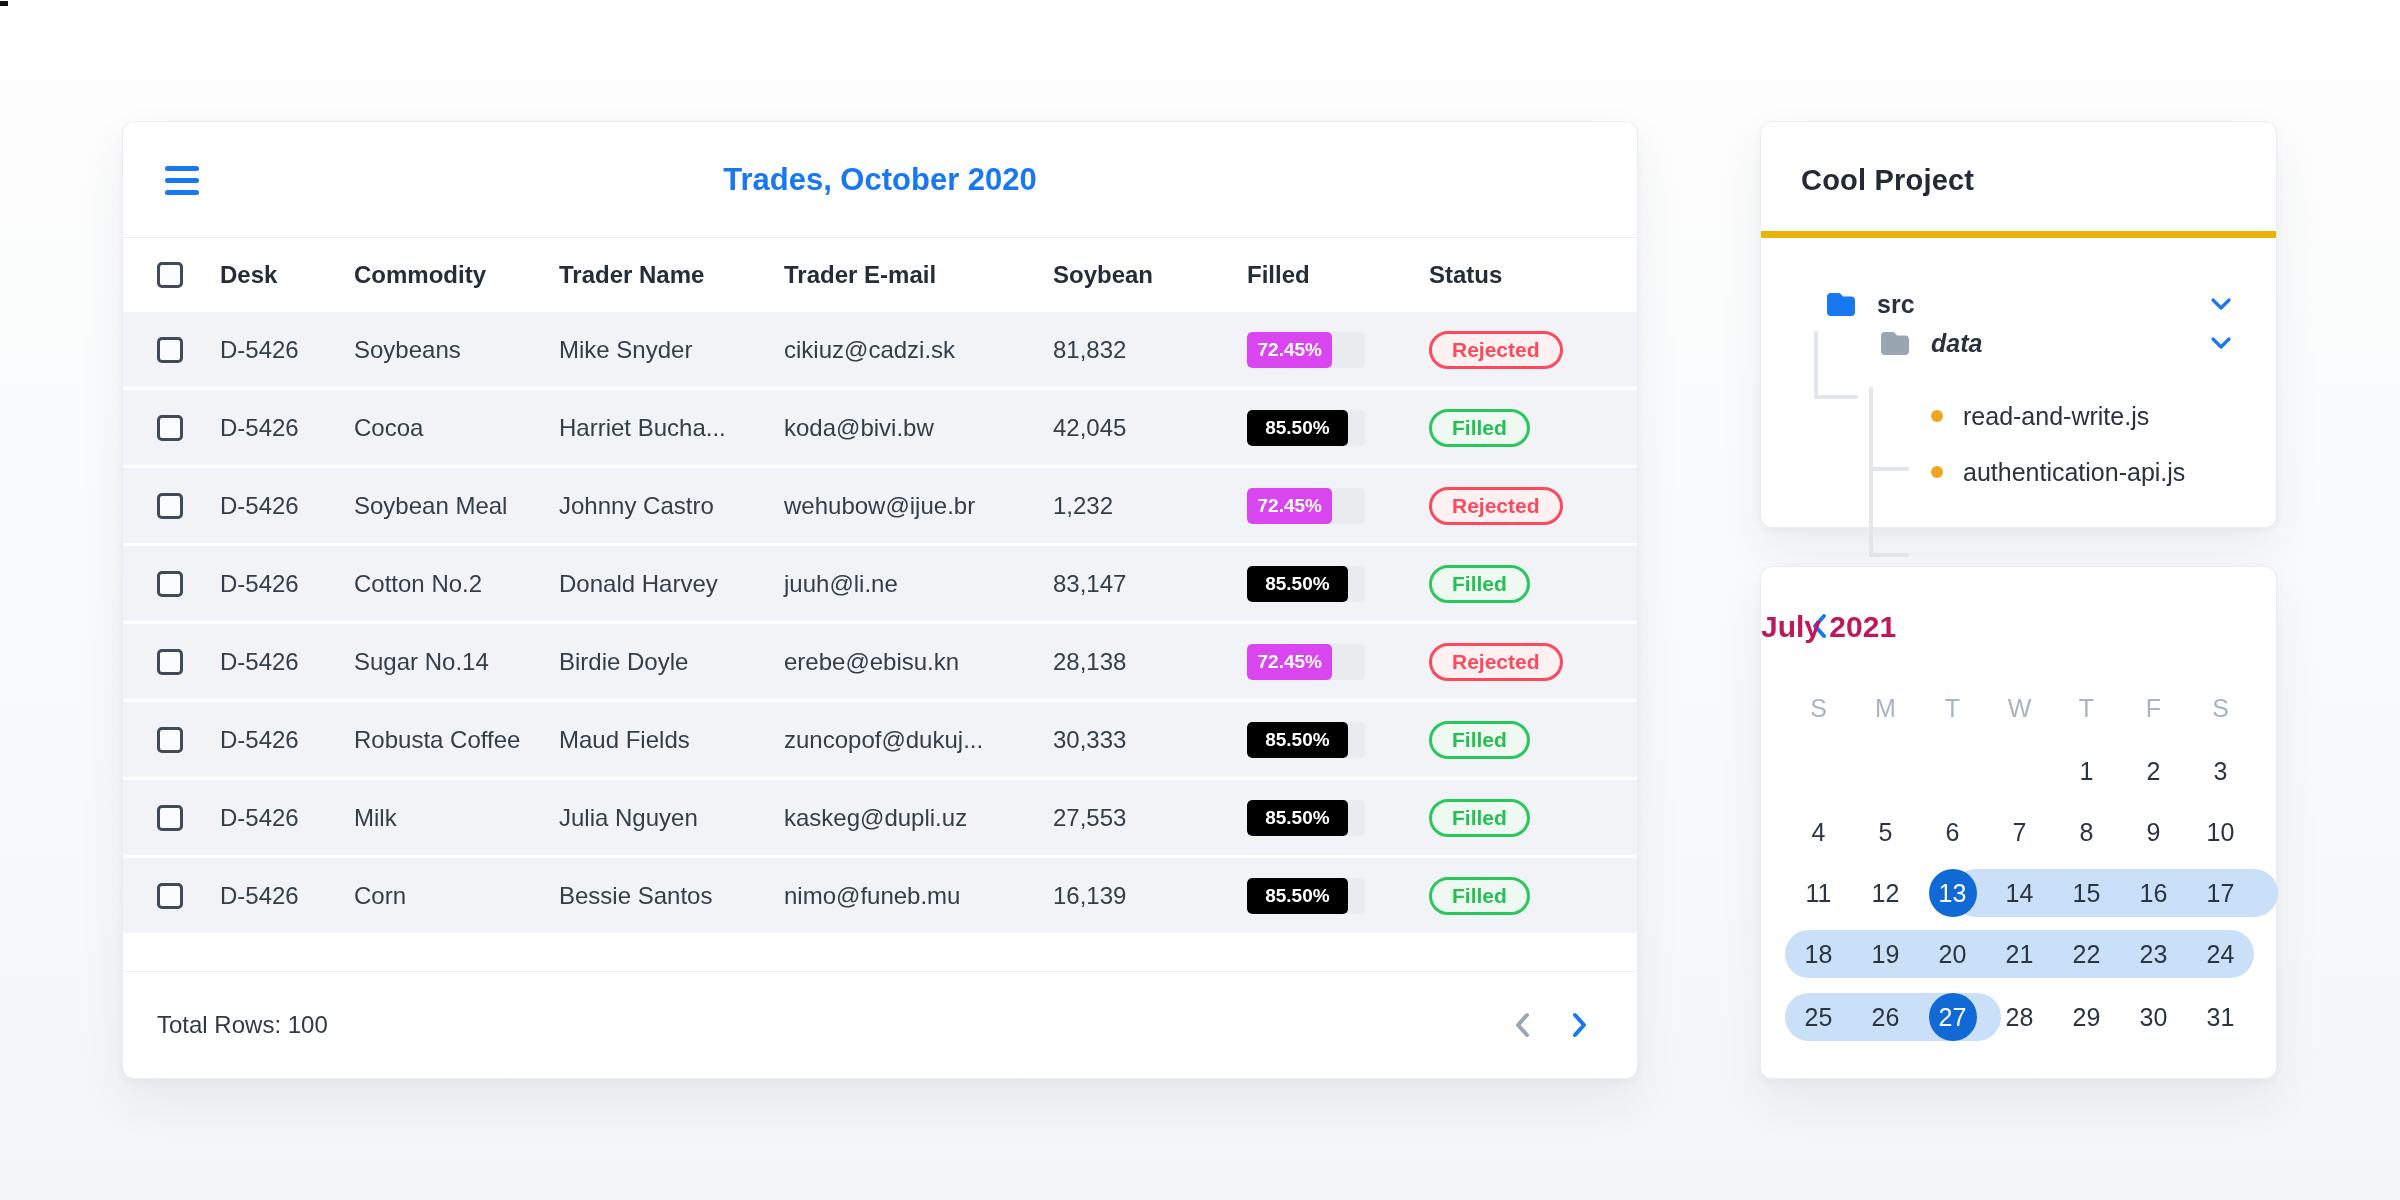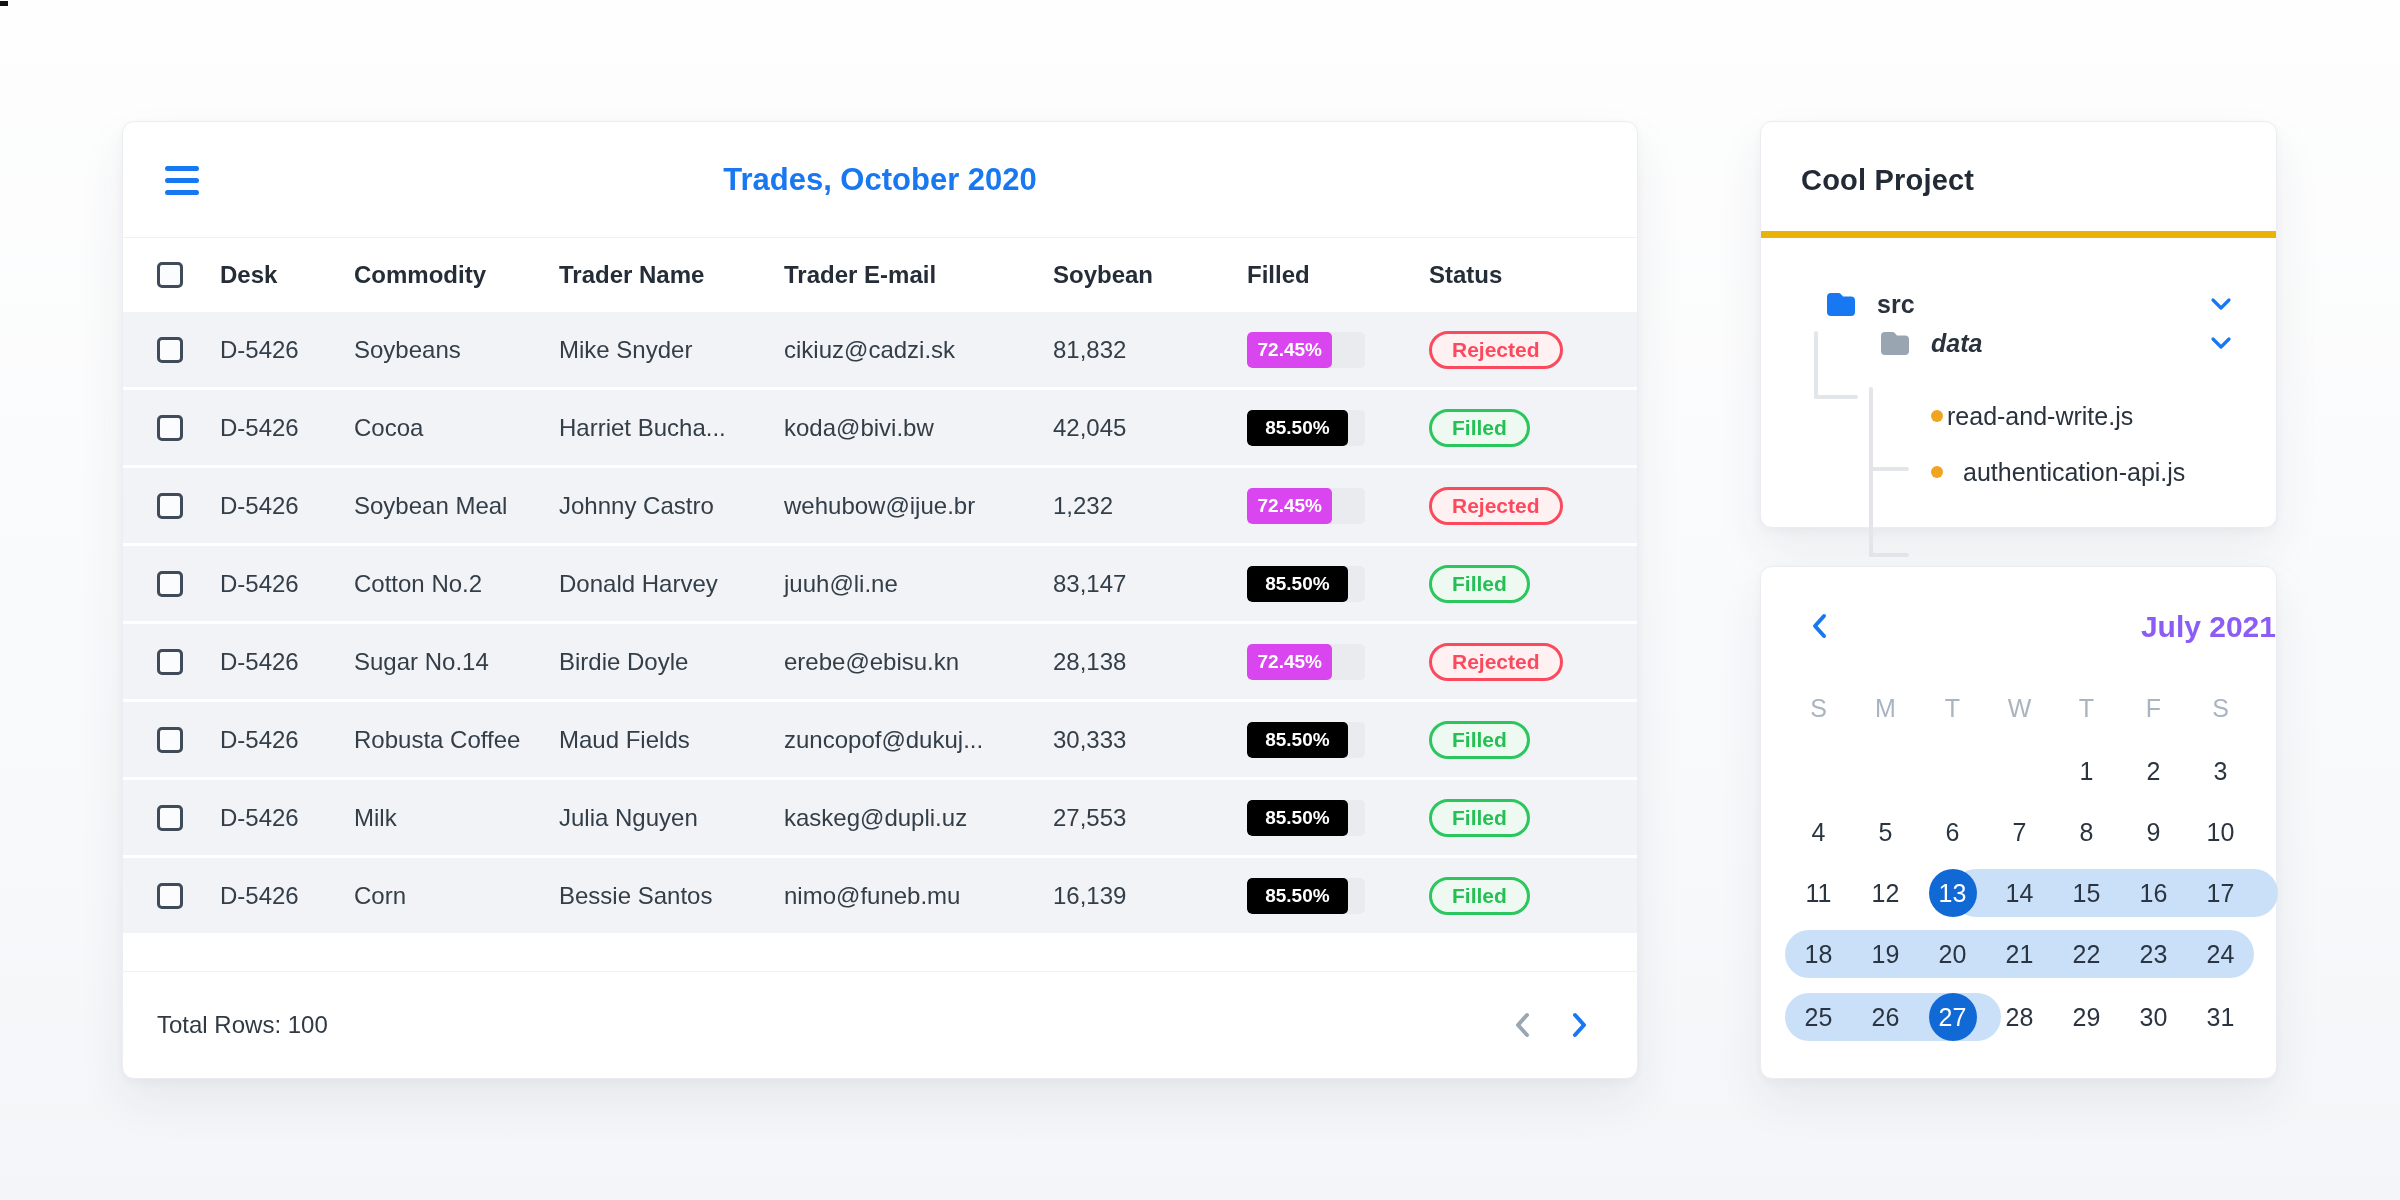--- a/index.html
+++ b/index.html
@@ -60,21 +60,21 @@
   .tree-label.bold { font-weight:700; }
   .folder { position:absolute; top:50%; transform:translateY(-50%); width:30px; height:26px; }
   .bullet { position:absolute; top:50%; transform:translateY(-50%); width:12px; height:12px; border-radius:50%; background:#f0a41f; }
   .tree-chevron { position:absolute; right:44px; top:50%; transform:translateY(-50%); cursor:pointer; }
 
   
   #calendar { left:1760px; top:566px; width:517px; height:513px; }
   .cal-header { position:relative; height:96px; }
   .cal-prev { position:absolute; left:50px; top:46px; cursor:pointer; }
   .cal-title { position:absolute; left:0; right:0; top:0; height:96px; line-height:120px;
-               text-align:right; font-size:30px; font-weight:700; color:#8b5cf6; }
+               text-align:left; font-size:30px; font-weight:700; color:#be185d; }
   .cal-grid-head { position:absolute; left:24px; top:117px; width:469px; display:grid;
                    grid-template-columns:repeat(7,1fr); }
   .cal-grid-head span { text-align:center; font-size:25px; color:#a9b4c1; line-height:48px; }
   .cal-week { position:absolute; left:24px; width:469px; height:48px; display:grid;
               grid-template-columns:repeat(7,1fr); }
   .cal-week .day { position:relative; text-align:center; line-height:48px; font-size:25px; color:#2b3541;
                    border-radius:50%; cursor:pointer; z-index:2; }
   .cal-week .day.empty { cursor:default; }
   .w1 { top:180px; } .w2 { top:241px; } .w3 { top:302px; } .w4 { top:363px; } .w5 { top:426px; }
   .band { position:absolute; top:0; height:48px; background:#c9e0f8; border-radius:24px; z-index:0; }
@@ -289,21 +289,21 @@
           <path d="M1 6 a4 4 0 0 1 4-4 h7.5 a3 3 0 0 1 2.3 1.1 L17 5.5 h8 a4 4 0 0 1 4 4 V21 a4 4 0 0 1 -4 4 H5 a4 4 0 0 1 -4-4 Z" fill="#9aa5b2"></path>
         </svg>
       <span class="tree-label bold" style="left:146px;">data</span>
       <svg class="tree-chevron" width="22" height="14" viewBox="0 0 22 14">
           <polyline points="3,3 11,11 19,3" fill="none" stroke="#1778f2" stroke-width="3.2" stroke-linecap="round" stroke-linejoin="round"></polyline>
         </svg>
     </div>
 
     <div class="tree-row" style="top:149px;">
       <span class="bullet" style="left:146px;"></span>
-      <span class="tree-label" style="left:162px;">read-and-write.js</span>
+      <span class="tree-label" style="left:178px;">read-and-write.js</span>
     </div>
 
     <div class="tree-row" style="top:205px;">
       <span class="bullet" style="left:146px;"></span>
       <span class="tree-label" style="left:178px;">authentication-api.js</span>
     </div>
   </div>
 </div>
 
 <div class="card" id="calendar">

